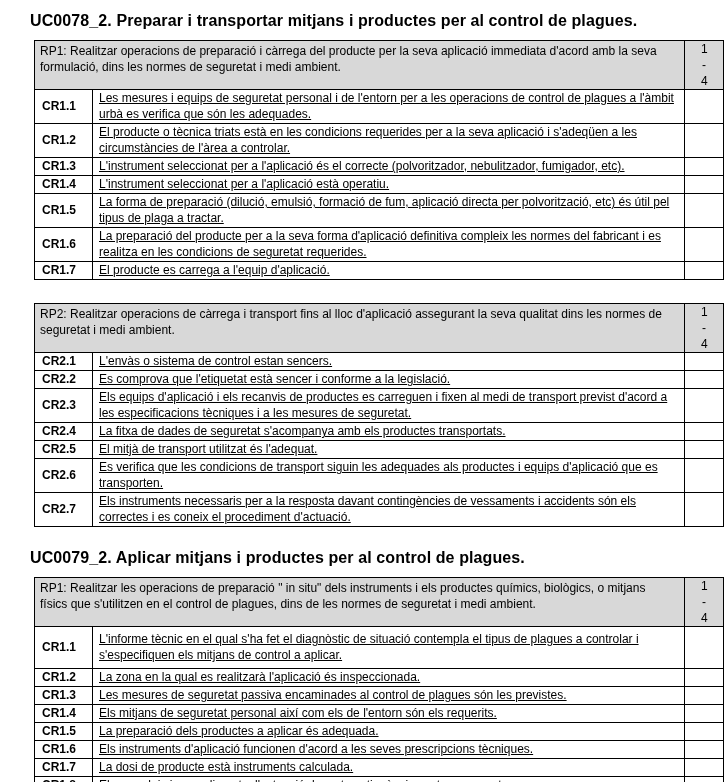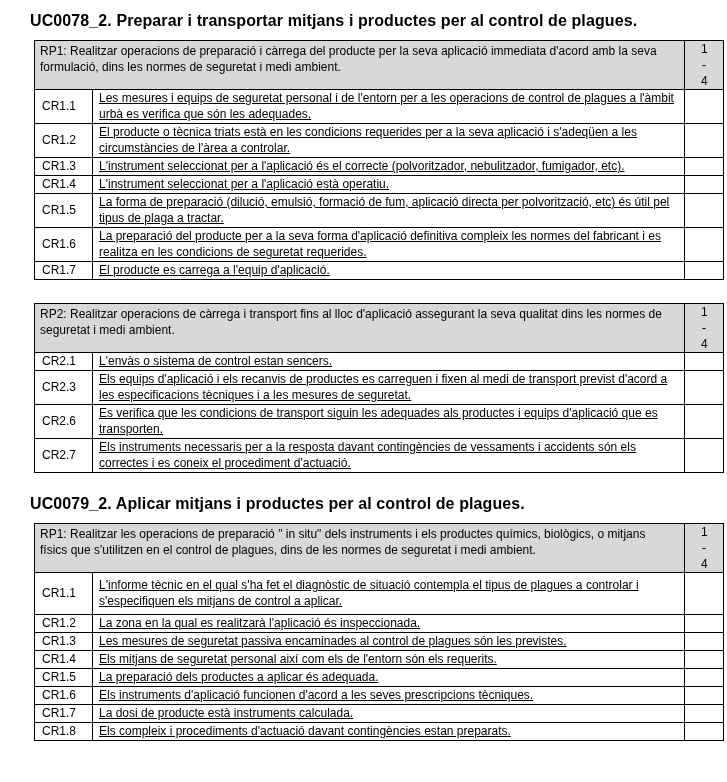--- a/index.html
+++ b/index.html
@@ -23,21 +23,21 @@
     margin:0 0 23px 4px;
   }
   .sec2 table.rp { margin-bottom:0;border-radius:14px; }
   col.c-code  { width:58px; }
   col.c-text  { width:592px; }
   col.c-score { width:39px; }
   td { border:1px solid #000000; vertical-align:top; overflow:hidden; }
   tr.head td { background:#d8d8d8; }
   td.head-text { height:44px; padding:2px 10px 2px 5px; }
   td.head-score { text-align:center; vertical-align:middle; padding:0 16px; }
-  td.code { vertical-align:middle; padding:0 2px 1px 7px; }
+  td.code { vertical-align:middle; padding:0 2px 1px 7px;font-weight:bold; }
   td.text { padding:0 8px 1px 6px;text-decoration:underline; }
   td.score { padding:0; }
   tr.tall td { height:42px; }
   tr.tall td.text, tr.tall td.code { vertical-align:middle; }
 </style>
 </head>
 <body>
 
 <div class="doc">
 
@@ -113,28 +113,43 @@
           <td class="head-score">1 - 4</td>
         </tr>
       </tbody>
       <tbody>
   <tr>
     <td class="code">CR2.1</td>
     <td class="text">L'envàs o sistema de control estan sencers.</td>
     <td class="score"></td>
   </tr>
 
+  <tr>
+    <td class="code">CR2.2</td>
+    <td class="text">Es comprova que l'etiquetat està sencer i conforme a la legislació.</td>
+    <td class="score"></td>
+  </tr>
 
   <tr>
     <td class="code">CR2.3</td>
     <td class="text">Els equips d'aplicació i els recanvis de productes es carreguen i fixen al medi de transport previst d'acord a les especificacions tècniques i a les mesures de seguretat.</td>
     <td class="score"></td>
   </tr>
 
-
+  <tr>
+    <td class="code">CR2.4</td>
+    <td class="text">La fitxa de dades de seguretat s'acompanya amb els productes transportats.</td>
+    <td class="score"></td>
+  </tr>
+
+  <tr>
+    <td class="code">CR2.5</td>
+    <td class="text">El mitjà de transport utilitzat és l'adequat.</td>
+    <td class="score"></td>
+  </tr>
 
   <tr>
     <td class="code">CR2.6</td>
     <td class="text">Es verifica que les condicions de transport siguin les adequades als productes i equips d'aplicació que es transporten.</td>
     <td class="score"></td>
   </tr>
 
   <tr>
     <td class="code">CR2.7</td>
     <td class="text">Els instruments necessaris per a la resposta davant contingències de vessaments i accidents són els correctes i es coneix el procediment d'actuació.</td>

